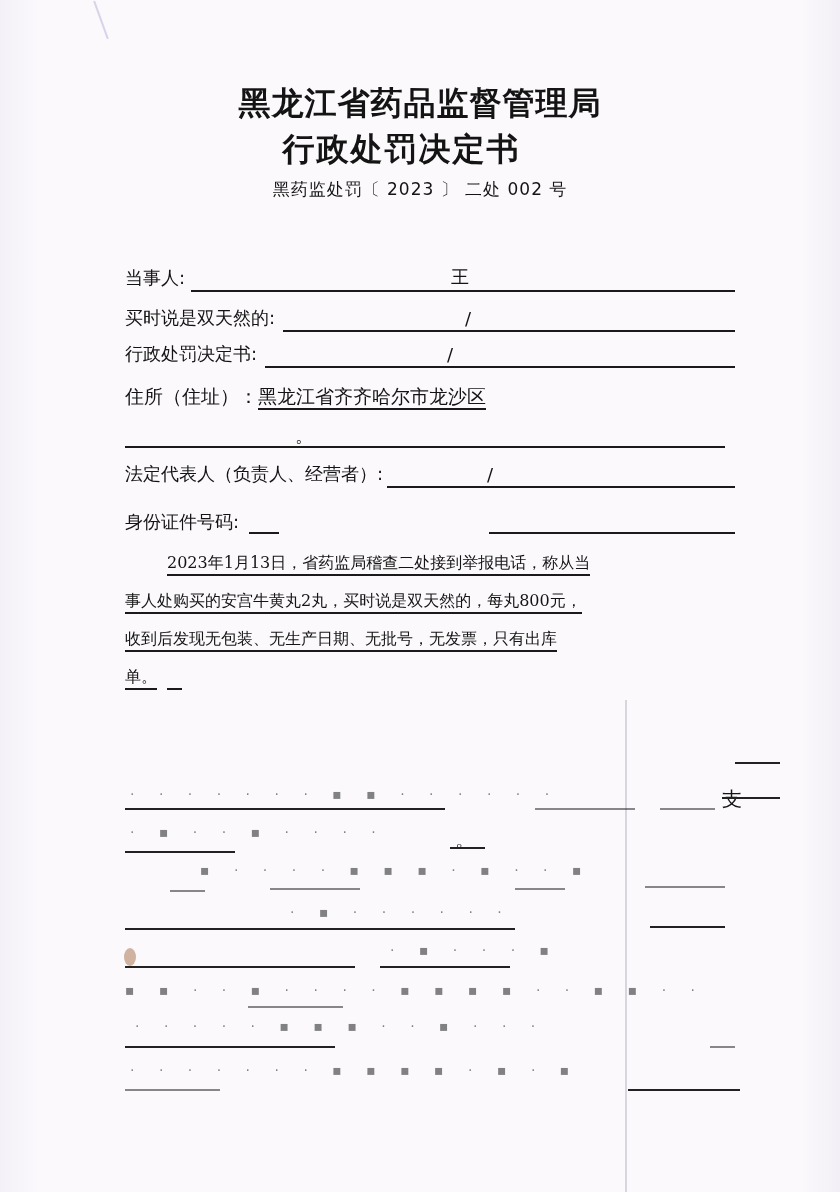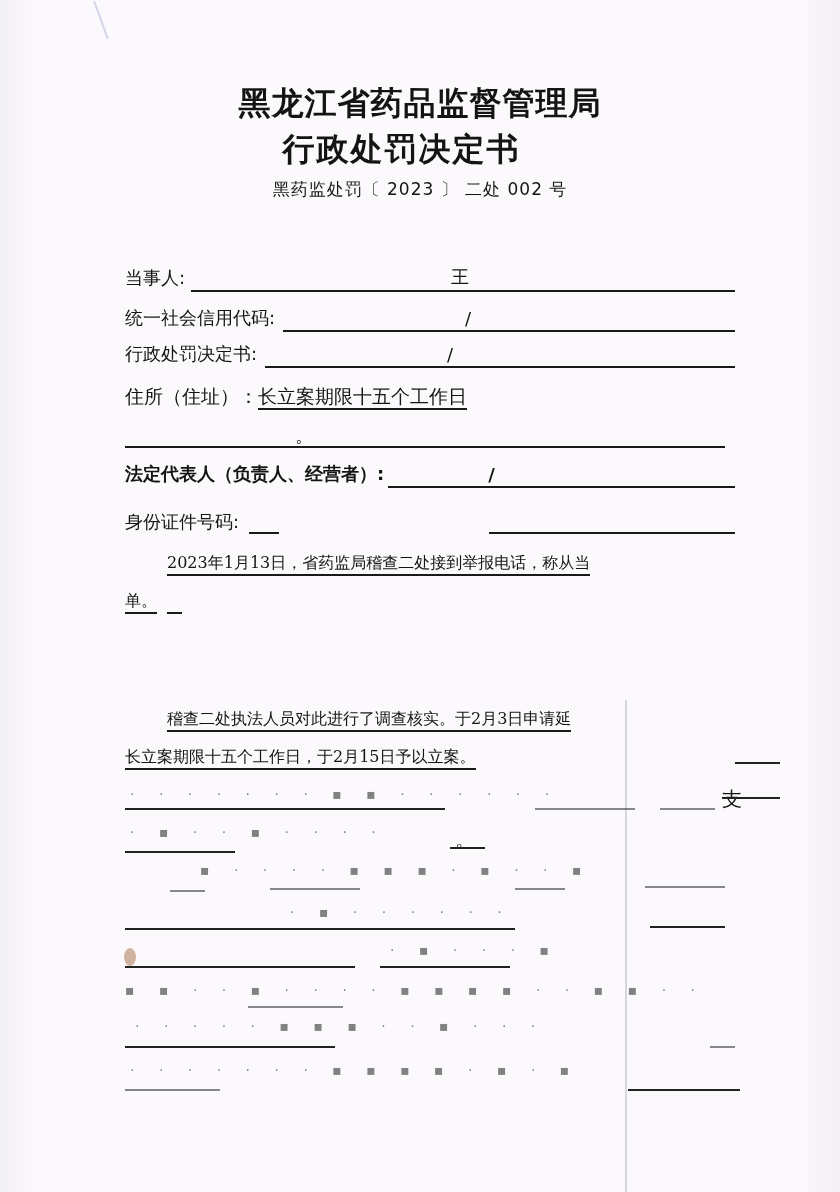--- a/index.html
+++ b/index.html
@@ -100,65 +100,63 @@
   <div class="doc-no">黑药监处罚〔 2023 〕 二处 002 号</div>
 
   <div class="field" style="top:266px; width:610px;">
     <span class="label">当事人:</span>
     <span class="line" style="margin-left:6px;">
       <span class="value" style="left:260px;">王</span>
     </span>
   </div>
 
   <div class="field" style="top:306px; width:610px;">
-    <span class="label">统一社会信用代码:</span>
+    <span class="label">买时说是双天然的:</span>
     <span class="line" style="margin-left:8px;">
       <span class="value" style="left:182px;">/</span>
     </span>
   </div>
 
   <div class="field" style="top:342px; width:610px;">
     <span class="label">行政处罚决定书:</span>
     <span class="line" style="margin-left:8px;">
       <span class="value" style="left:182px;">/</span>
     </span>
   </div>
 
   <div class="addr-line-1">
-    <span>住所（住址）：</span><span class="u">长立案期限十五个工作日</span>
+    <span>住所（住址）：</span><span class="u">黑龙江省齐齐哈尔市龙沙区</span>
   </div>
   <div class="addr-line-2">
     <span class="dot">。</span>
   </div>
 
-  <div class="field" style="top:462px; width:610px;font-weight:bold;">
+  <div class="field" style="top:462px; width:610px;">
     <span class="label">法定代表人（负责人、经营者）:</span>
     <span class="line" style="margin-left:4px;">
       <span class="value" style="left:100px;">/</span>
     </span>
   </div>
 
   <div class="field" style="top:510px; width:610px;">
     <span class="label">身份证件号码:</span>
     <span class="line" style="margin-left:10px; border-bottom:none;">
       <span style="position:absolute; left:0; bottom:0; width:30px; height:2px; background:#1a1a1a;"></span>
       <span style="position:absolute; left:240px; bottom:0; right:0; height:2px; background:#1a1a1a;"></span>
       <span class="value"></span>
     </span>
   </div>
 
   <div class="para" style="top:544px;">
     <div class="indent"><span class="u">2023年1月13日，省药监局稽查二处接到举报电话，称从当</span></div>
+    <div><span class="u">事人处购买的安宫牛黄丸2丸，买时说是双天然的，每丸800元，</span></div>
+    <div><span class="u">收到后发现无包装、无生产日期、无批号，无发票，只有出库</span></div>
     <div><span class="u">单。</span>&nbsp;&nbsp;<span class="u">&nbsp;&nbsp;&nbsp;</span></div>
   </div>
 
-  <div class="para" style="top:700px;">
-    <div class="indent"><span class="u">稽查二处执法人员对此进行了调查核实。于2月3日申请延</span></div>
-    <div><span class="u">长立案期限十五个工作日，于2月15日予以立案。</span></div>
-  </div>
 
   <div class="faded-line" style="left:735px; top:762px; width:45px;"></div>
   <div class="ghost-text" style="left:130px; top:786px; width:600px;">·  ·  ·  ·  ·  ·  ·  ▪  ▪  ·  ·  ·  ·  ·  ·</div>
   <div class="faded-line" style="left:125px; top:808px; width:320px;"></div>
   <div class="faded-line light" style="left:535px; top:808px; width:100px;"></div>
   <div class="faded-line light" style="left:660px; top:808px; width:55px;"></div>
   <div class="char-frag" style="left:722px; top:786px;">支</div>
   <div class="faded-line" style="left:722px; top:797px; width:58px;"></div>
 
   <div class="ghost-text" style="left:130px; top:824px; width:330px;">·  ▪  ·  ·  ▪  ·  ·  ·  ·</div>

